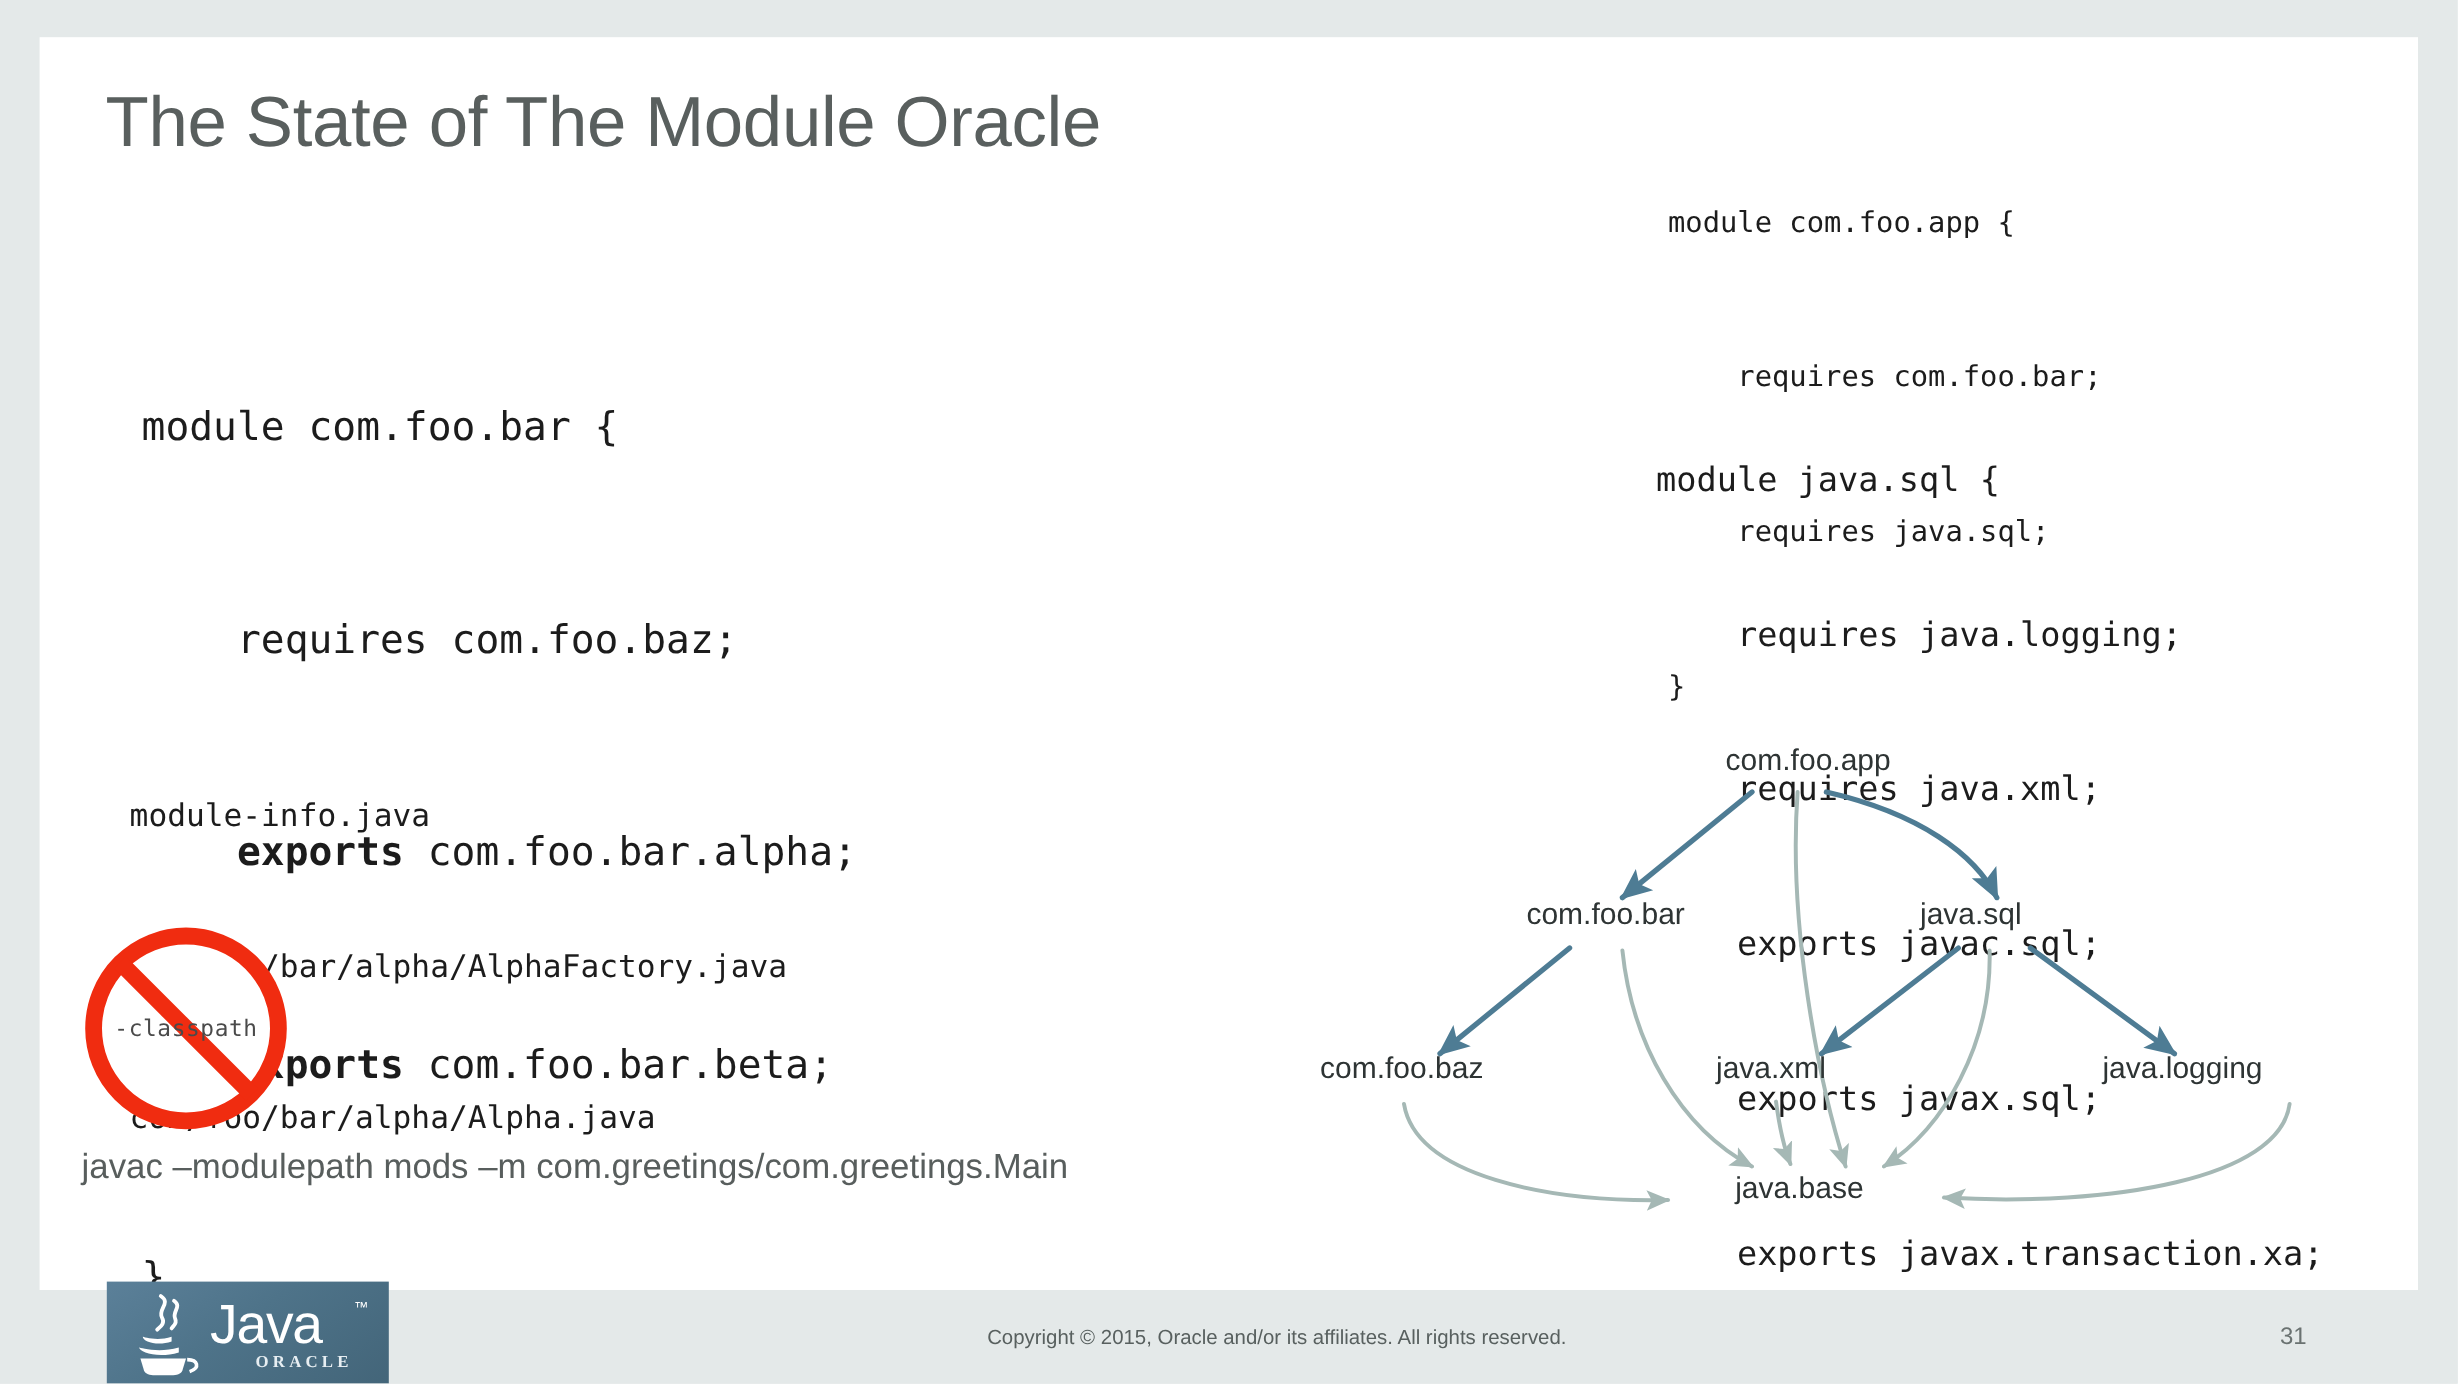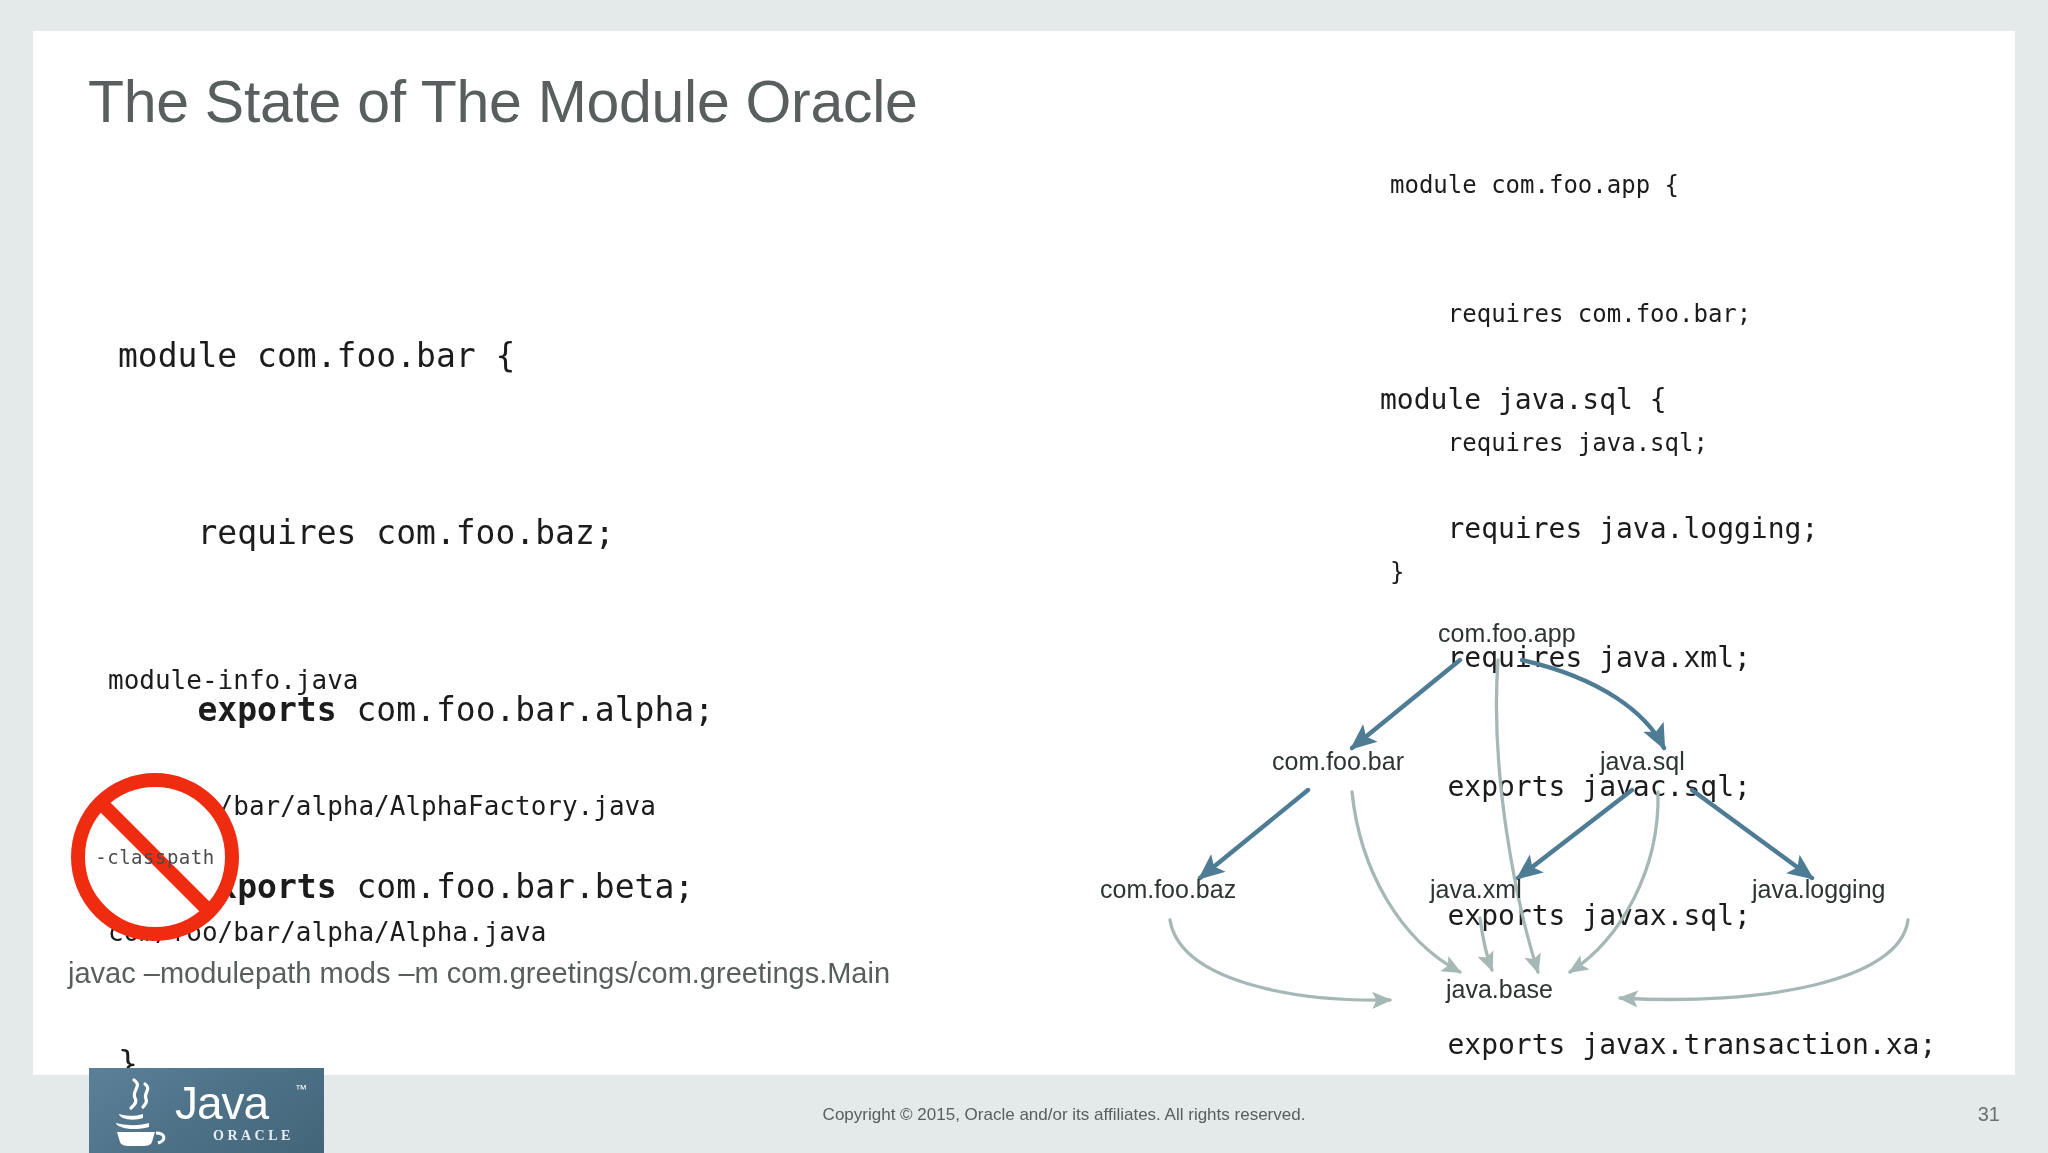--- a/index.html
+++ b/index.html
@@ -146,21 +146,21 @@
     font-family: "Liberation Sans", sans-serif;
     font-size: 17px;
     color: #58605f;
     padding-left: 40px;
   }
   .footer-pageno {
     position: absolute;
     left: 1900px;
     top: 1103px;
     width: 100px;
-    text-align: right;
+    text-align: left;
     font-family: "Liberation Sans", sans-serif;
     font-size: 20px;
     color: #6a7271;
   }
 
   
   .java-logo {
     position: absolute;
     left: 89px;
     top: 1068px;

